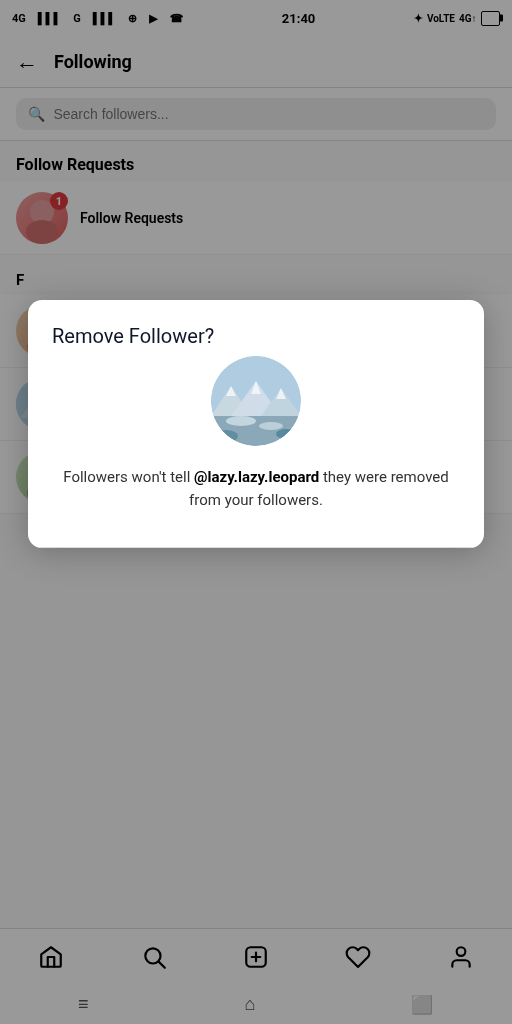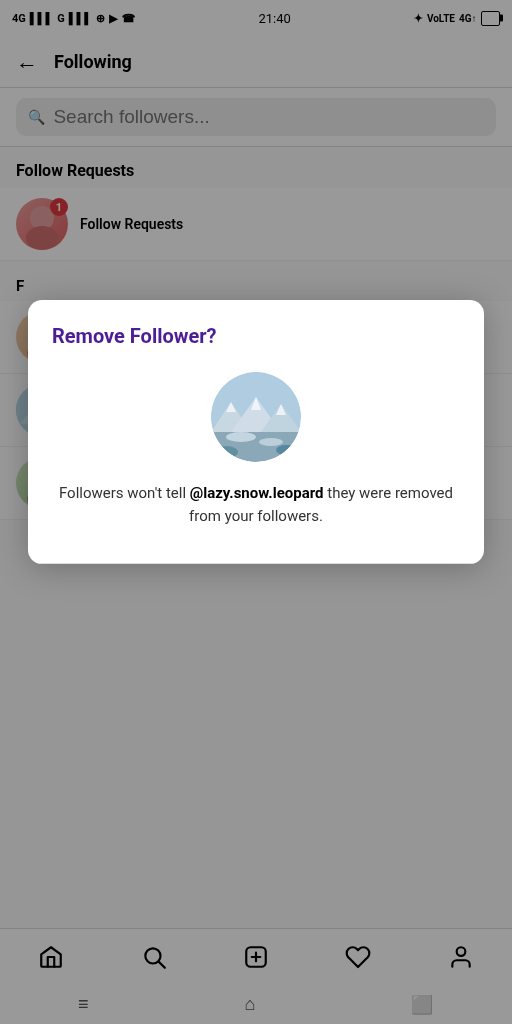--- a/index.html
+++ b/index.html
@@ -18,22 +18,22 @@
       background: #fff;
       height: 36px;
       display: flex;
       align-items: center;
       justify-content: space-between;
       padding: 0 12px;
       font-size: 12px;
       font-weight: 600;
       color: #000;
     }
-    .status-left { display: flex; align-items: center; gap: 4px; }
-    .status-center { font-size: 13px; font-weight: 400; }
+    .status-left { display: flex; align-items: center; gap: 12px; }
+    .status-center { font-size: 13px; font-weight: 700; }
     .status-right { display: flex; align-items: center; gap: 4px; font-size: 11px; }
 
     
     .header {
       background: #fff;
       height: 52px;
       display: flex;
       align-items: center;
       padding: 0 16px;
       border-bottom: 1px solid #dbdbdb;
@@ -62,21 +62,21 @@
       display: flex;
       align-items: center;
       padding: 8px 12px;
       gap: 8px;
     }
     .search-icon-svg { color: #8e8e8e; font-size: 14px; }
     .search-input {
       border: none;
       background: transparent;
       outline: none;
-      font-size: 19px;
+      font-size: 14px;
       color: #8e8e8e;
       width: 100%;
     }
 
     
     .section-label {
       padding: 14px 16px 8px;
       font-size: 16px;
       font-weight: 700;
       color: #000;
@@ -155,23 +155,23 @@
       border-radius: 14px;
       z-index: 20;
       overflow: hidden;
       box-shadow: 0 4px 32px rgba(0,0,0,0.25);
     }
     .dialog-body {
       padding: 24px 24px 16px;
     }
     .dialog-title {
       font-size: 20px;
-      font-weight: 700;
-      color: #4c1d95;
-      margin-bottom: 24px;
+      font-weight: 400;
+      color: #0f172a;
+      margin-bottom: 8px;
     }
     .dialog-avatar-wrap {
       display: flex;
       justify-content: center;
       margin-bottom: 20px;
     }
     
     .dialog-message {
       font-size: 15px;
       color: #333;
@@ -445,20 +445,20 @@
             <ellipse cx="30" cy="65" rx="15" ry="5" fill="#dce8f0" opacity="0.7"></ellipse>
             <ellipse cx="60" cy="70" rx="12" ry="4" fill="#dce8f0" opacity="0.6"></ellipse>
 
             <ellipse cx="15" cy="80" rx="12" ry="6" fill="#6090a0"></ellipse>
             <ellipse cx="75" cy="78" rx="10" ry="5" fill="#5888a0"></ellipse>
           </g>
         </svg>
       </div>
     </div>
     <div class="dialog-message">
-      <span>Followers won't tell </span><strong>@lazy.snow.leopard</strong><span> they were removed from your followers.</span>
+      <span>Followers won't tell </span><strong>@lazy.lazy.leopard</strong><span> they were removed from your followers.</span>
     </div>
   </div>
   <div class="dialog-divider"></div>
   <div class="dialog-actions">
     <div class="dialog-btn-divider"></div>
   </div>
 </div>
 
 </body></html>

